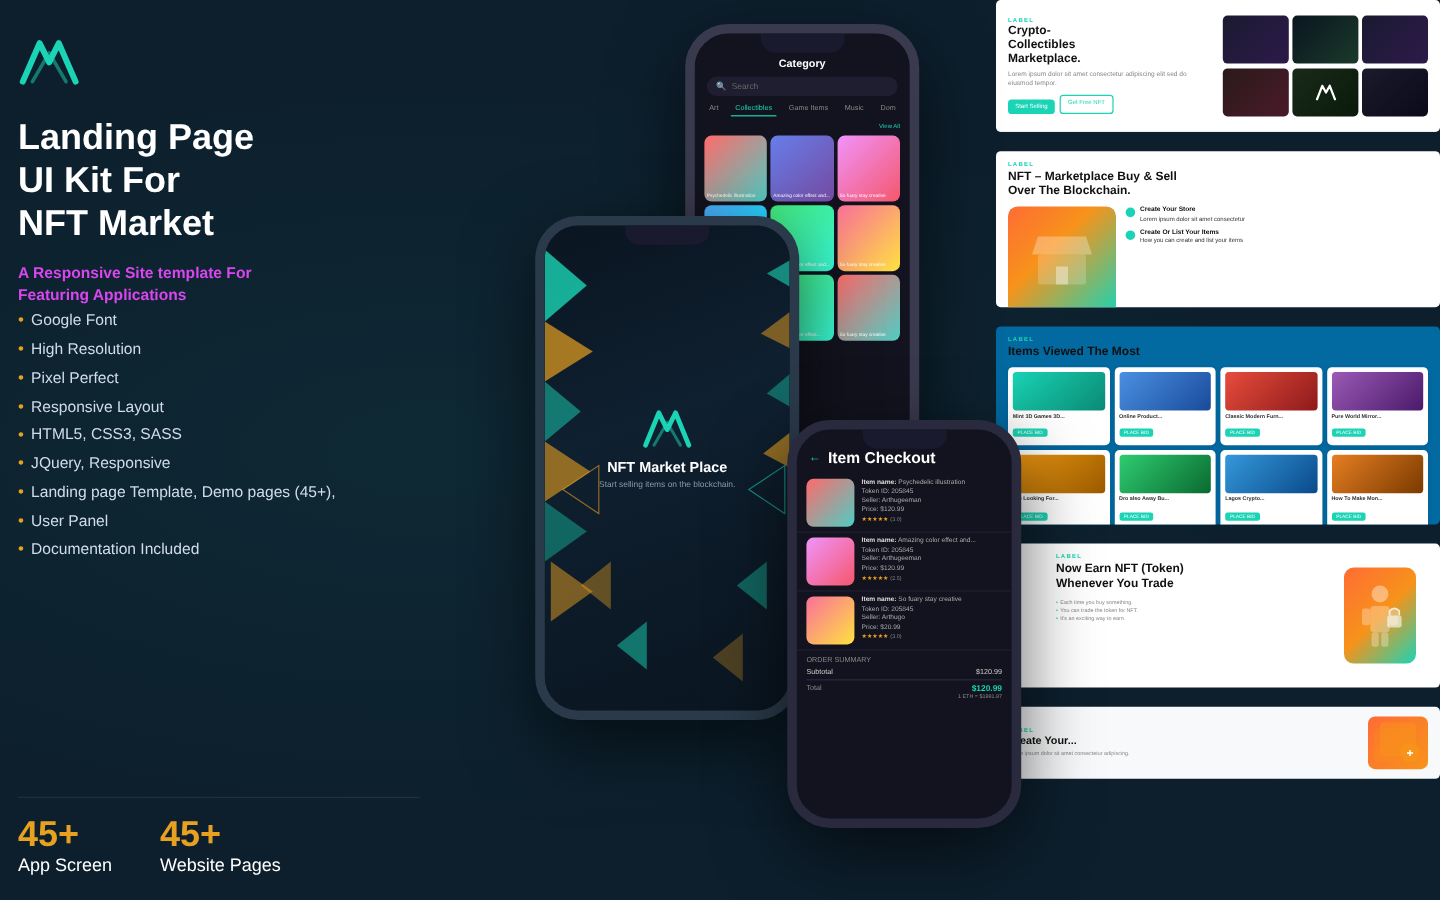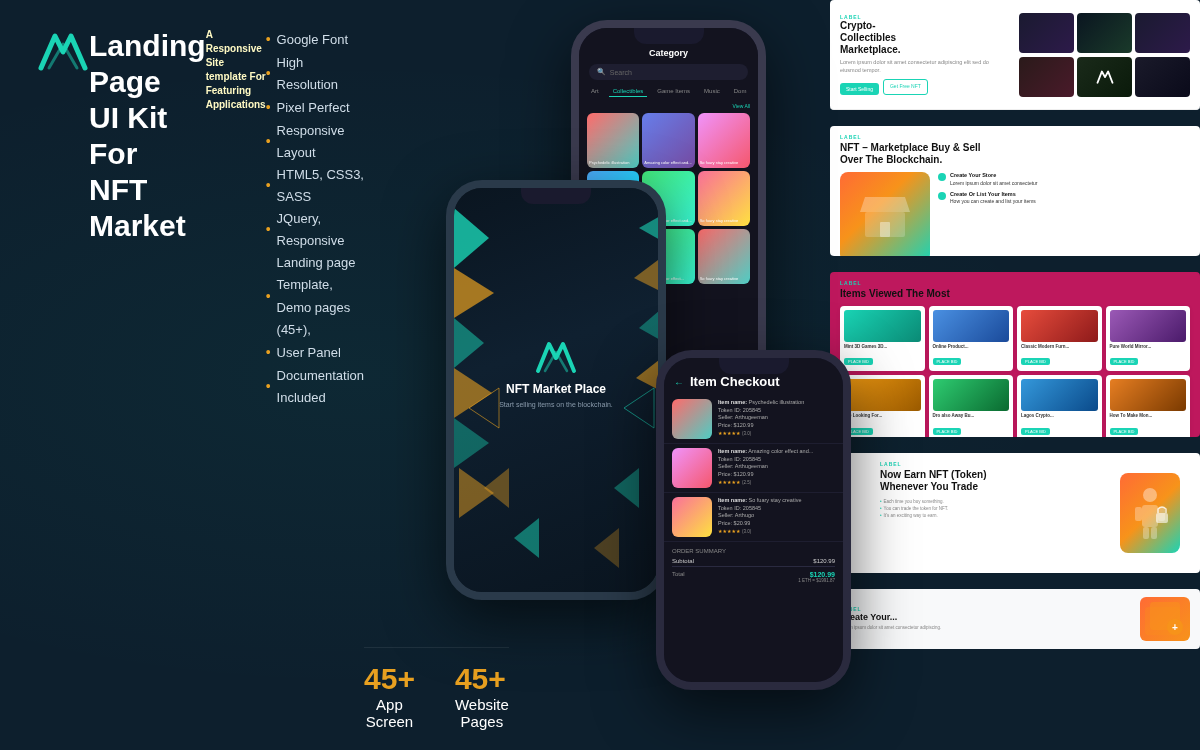--- a/index.html
+++ b/index.html
@@ -10,22 +10,23 @@
       font-family: 'Arial', sans-serif;
       overflow: hidden;
       display: flex;
       position: relative;
     }
 
     
     .left-panel {
       width: 380px;
       min-width: 380px;
-      padding: 28px 30px 20px 37px;
-      display: flex;
+      padding: 28px 30px 20px 15px;
+      display: flex;
+      flex-direction: column;
       position: relative;
       z-index: 2;
     }
 
     
     .logo-container {
       margin-bottom: 20px;
     }
     .logo-svg {
       width: 52px;
@@ -36,25 +37,25 @@
     .main-title {
       color: #ffffff;
       font-size: 30px;
       font-weight: 700;
       line-height: 1.2;
       margin-bottom: 14px;
     }
 
     
     .subtitle {
-      color: #fef9c3;
-      font-size: 10px;
+      color: #d946ef;
+      font-size: 13px;
       font-weight: 600;
       line-height: 1.4;
-      margin-bottom: 16px;
+      margin-bottom: 0;
     }
 
     
     .feature-list {
       list-style: none;
       margin-bottom: 16px;
     }
     .feature-list li {
       color: #d0dde8;
       font-size: 13px;
@@ -432,21 +433,21 @@
     }
     .web-step-text {
       font-size: 5px;
       color: #333;
       line-height: 1.4;
     }
     .web-step-text b { color: #111; font-size: 5.5px; }
 
     
     .web-items {
-      background: #be185d;
+      background: #0369a1;
       height: 165px;
       padding: 8px 10px;
     }
     .web-items-grid {
       display: grid;
       grid-template-columns: repeat(4, 1fr);
       gap: 4px;
       margin-top: 6px;
     }
     .web-item-card {

